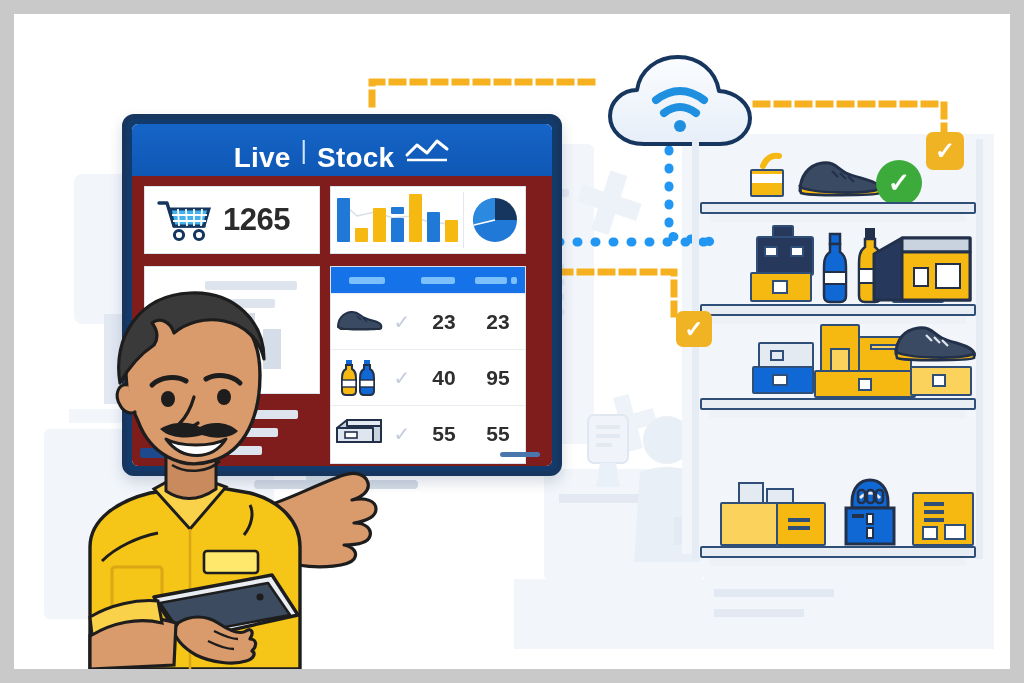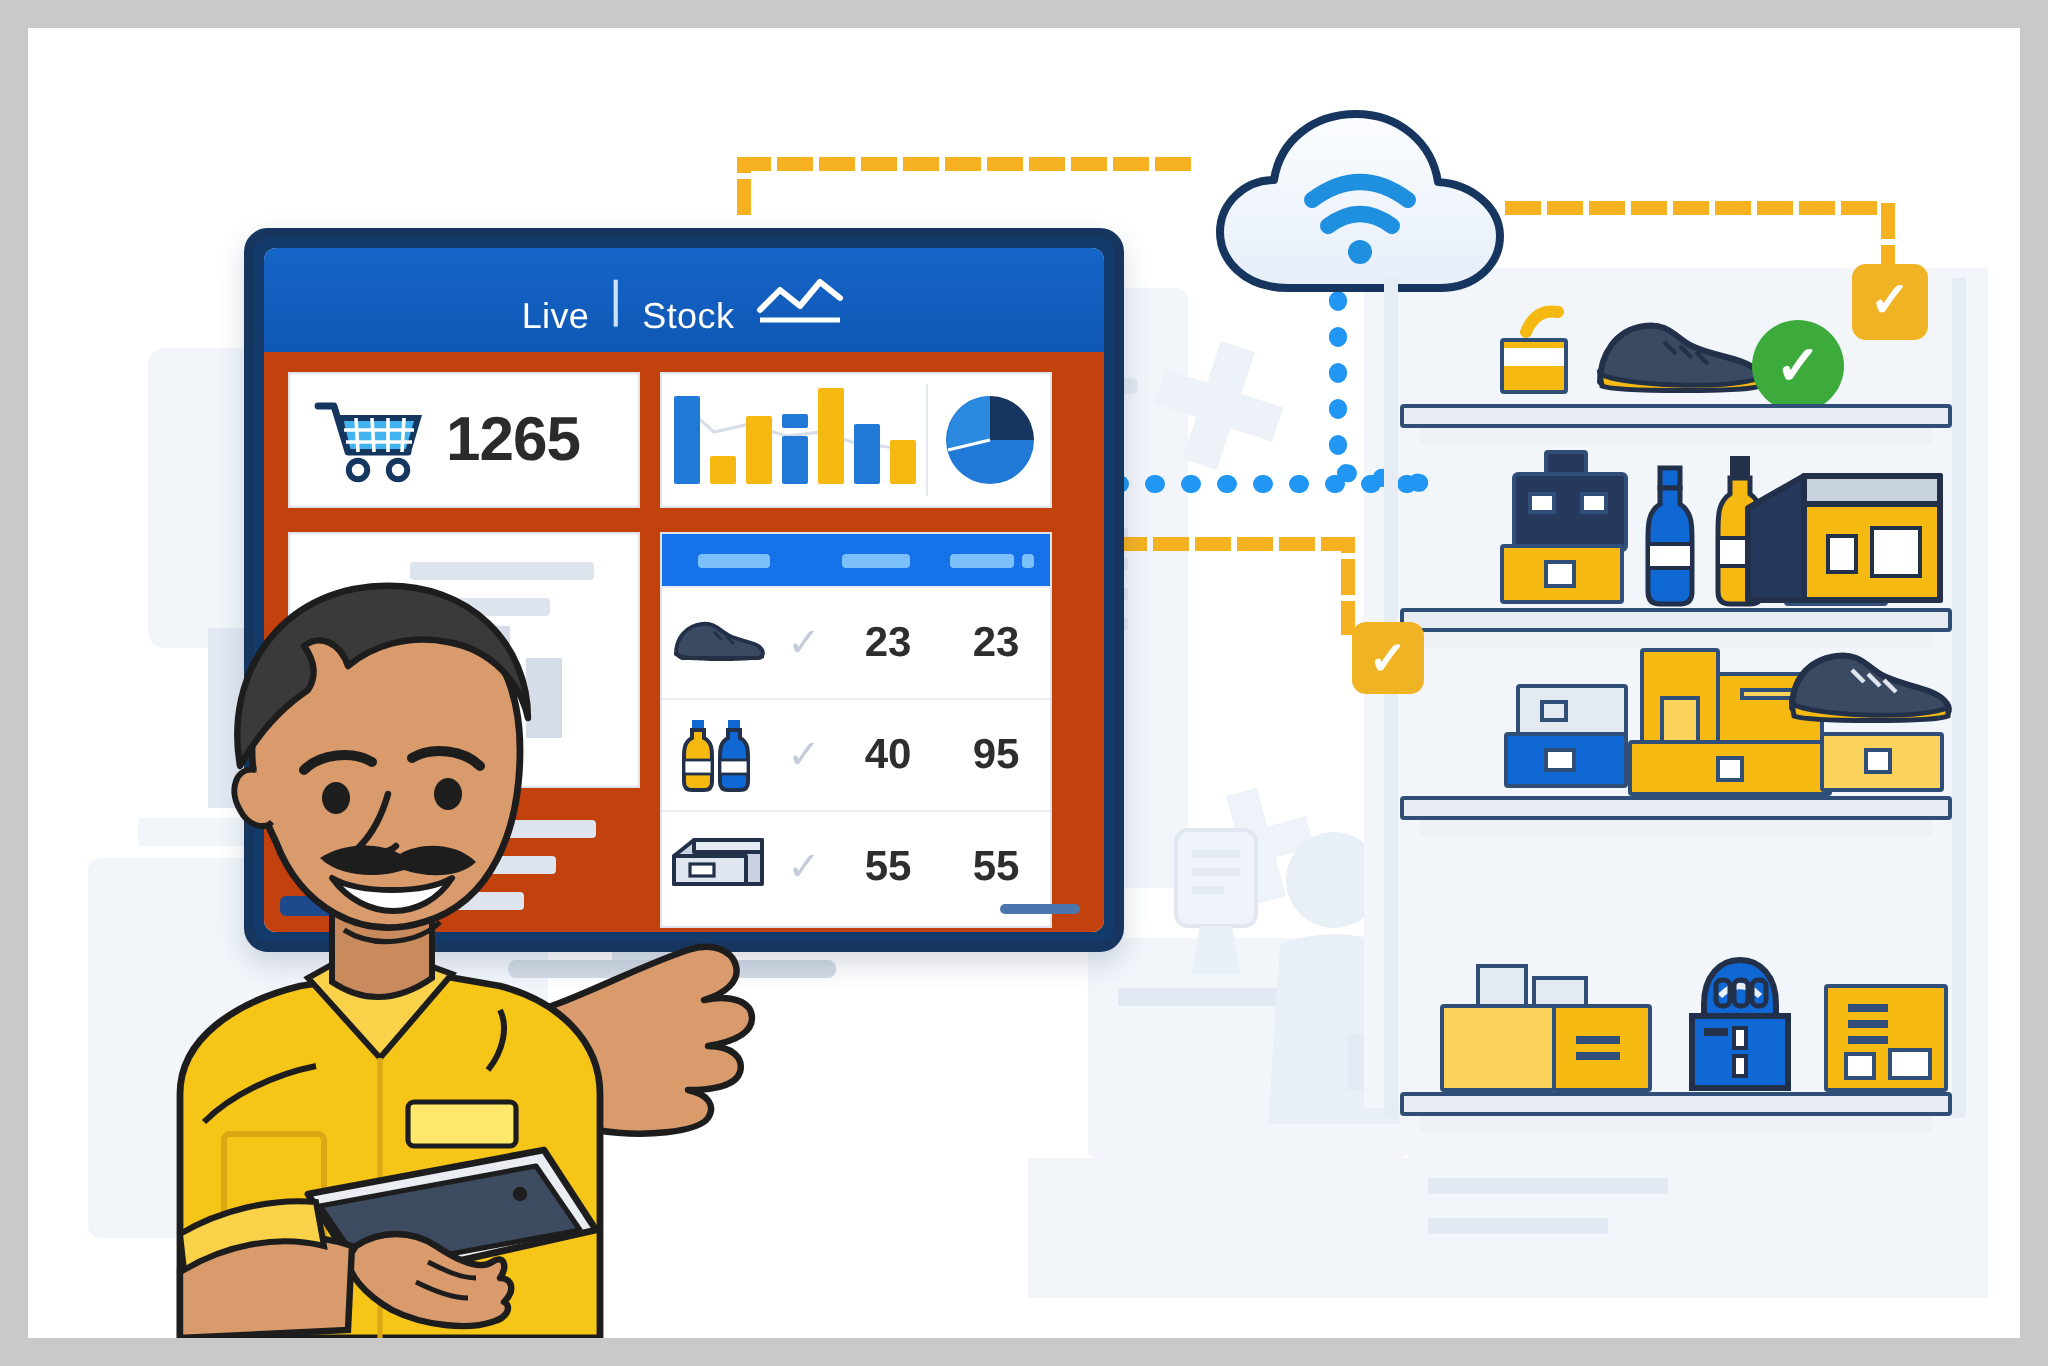--- a/index.html
+++ b/index.html
@@ -11,25 +11,25 @@
   .bgline{position:absolute;background:#e2e9f3;}
   .bgsoft{position:absolute;background:#f2f6fb;}
 
   
   #monitor{position:absolute;left:108px;top:100px;width:430px;height:352px;
     background:#123a6b;border:5px solid #17365f;border-radius:12px;
     box-shadow:0 6px 14px rgba(25,50,90,.18);}
   #monitor-inner{position:absolute;left:5px;top:5px;right:5px;bottom:5px;background:#ffffff;border-radius:6px;overflow:hidden;}
   #title-bar{position:relative;height:52px;background:linear-gradient(180deg,#1565c8 0%,#0f57b4 100%);
     display:flex;align-items:center;justify-content:center;gap:10px;}
-  #title-bar .t{color:#ffffff;font-size:18px;font-weight:normal;letter-spacing:.2px;margin-top:16px;}
+  #title-bar .t{color:#ffffff;font-size:28px;font-weight:bold;letter-spacing:.2px;margin-top:16px;}
   #title-bar .sep{color:#cfe2fa;font-size:25px;font-weight:normal;}
   #chip{border:2px solid #46a6f5;background:#1469cf;padding:1px 7px;border-radius:2px;color:#fff;font-size:20px;font-weight:bold;}
   .trendicon{width:46px;height:26px;}
-  #screen-body{position:absolute;left:0;right:0;top:52px;bottom:0;background:#c2410c;padding:13px 12px;box-sizing:border-box;}
+  #screen-body{position:absolute;left:0;right:0;top:52px;bottom:0;background:#7f1d1d;padding:13px 12px;box-sizing:border-box;}
   .card{border:1px solid #dde3ec;background:#fff;box-sizing:border-box;}
 
   #kpi{position:absolute;left:12px;top:10px;width:176px;height:68px;display:flex;align-items:center;gap:10px;padding-left:12px;}
   #kpi .num{font-size:31px;font-weight:bold;color:#2b2b2b;letter-spacing:-.5px;}
   #charts{position:absolute;left:198px;top:10px;width:196px;height:68px;display:flex;align-items:center;}
   #barwrap{width:132px;height:56px;position:relative;border-right:1px solid #e3e8f0;}
   .bar{position:absolute;bottom:6px;border-radius:1px;}
   #piewrap{flex:1;display:flex;align-items:center;justify-content:center;}
 
   #leftpanel{position:absolute;left:12px;top:90px;width:176px;height:128px;}

